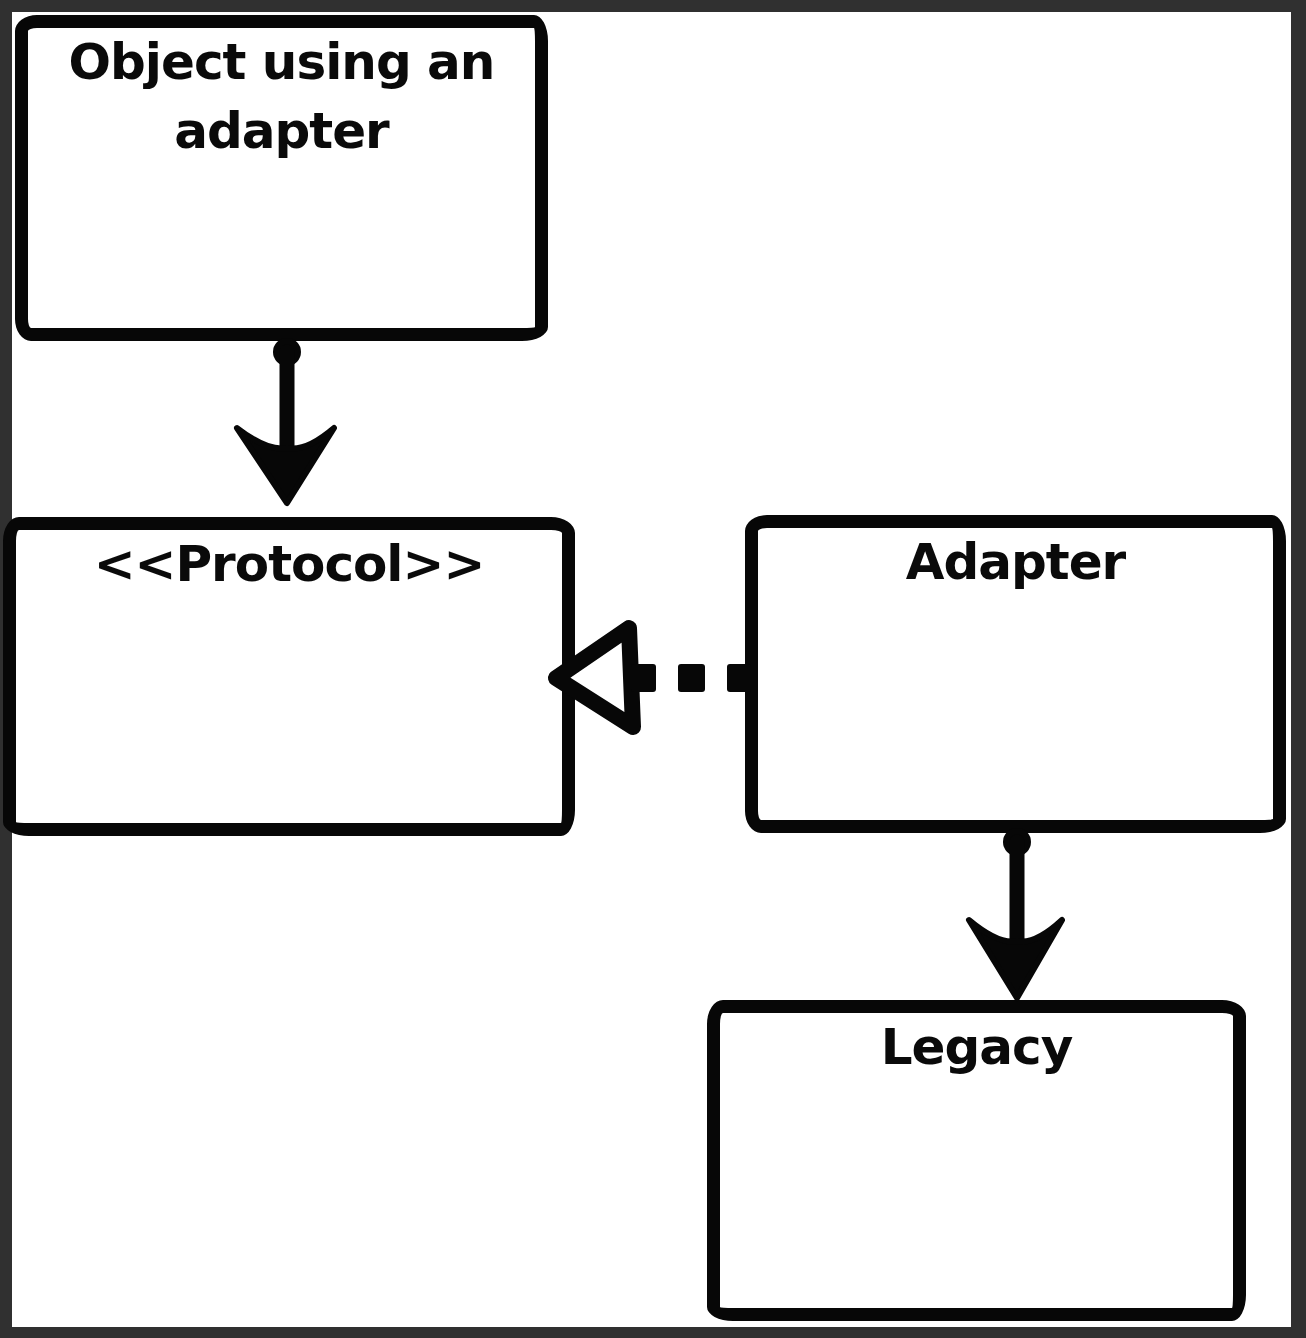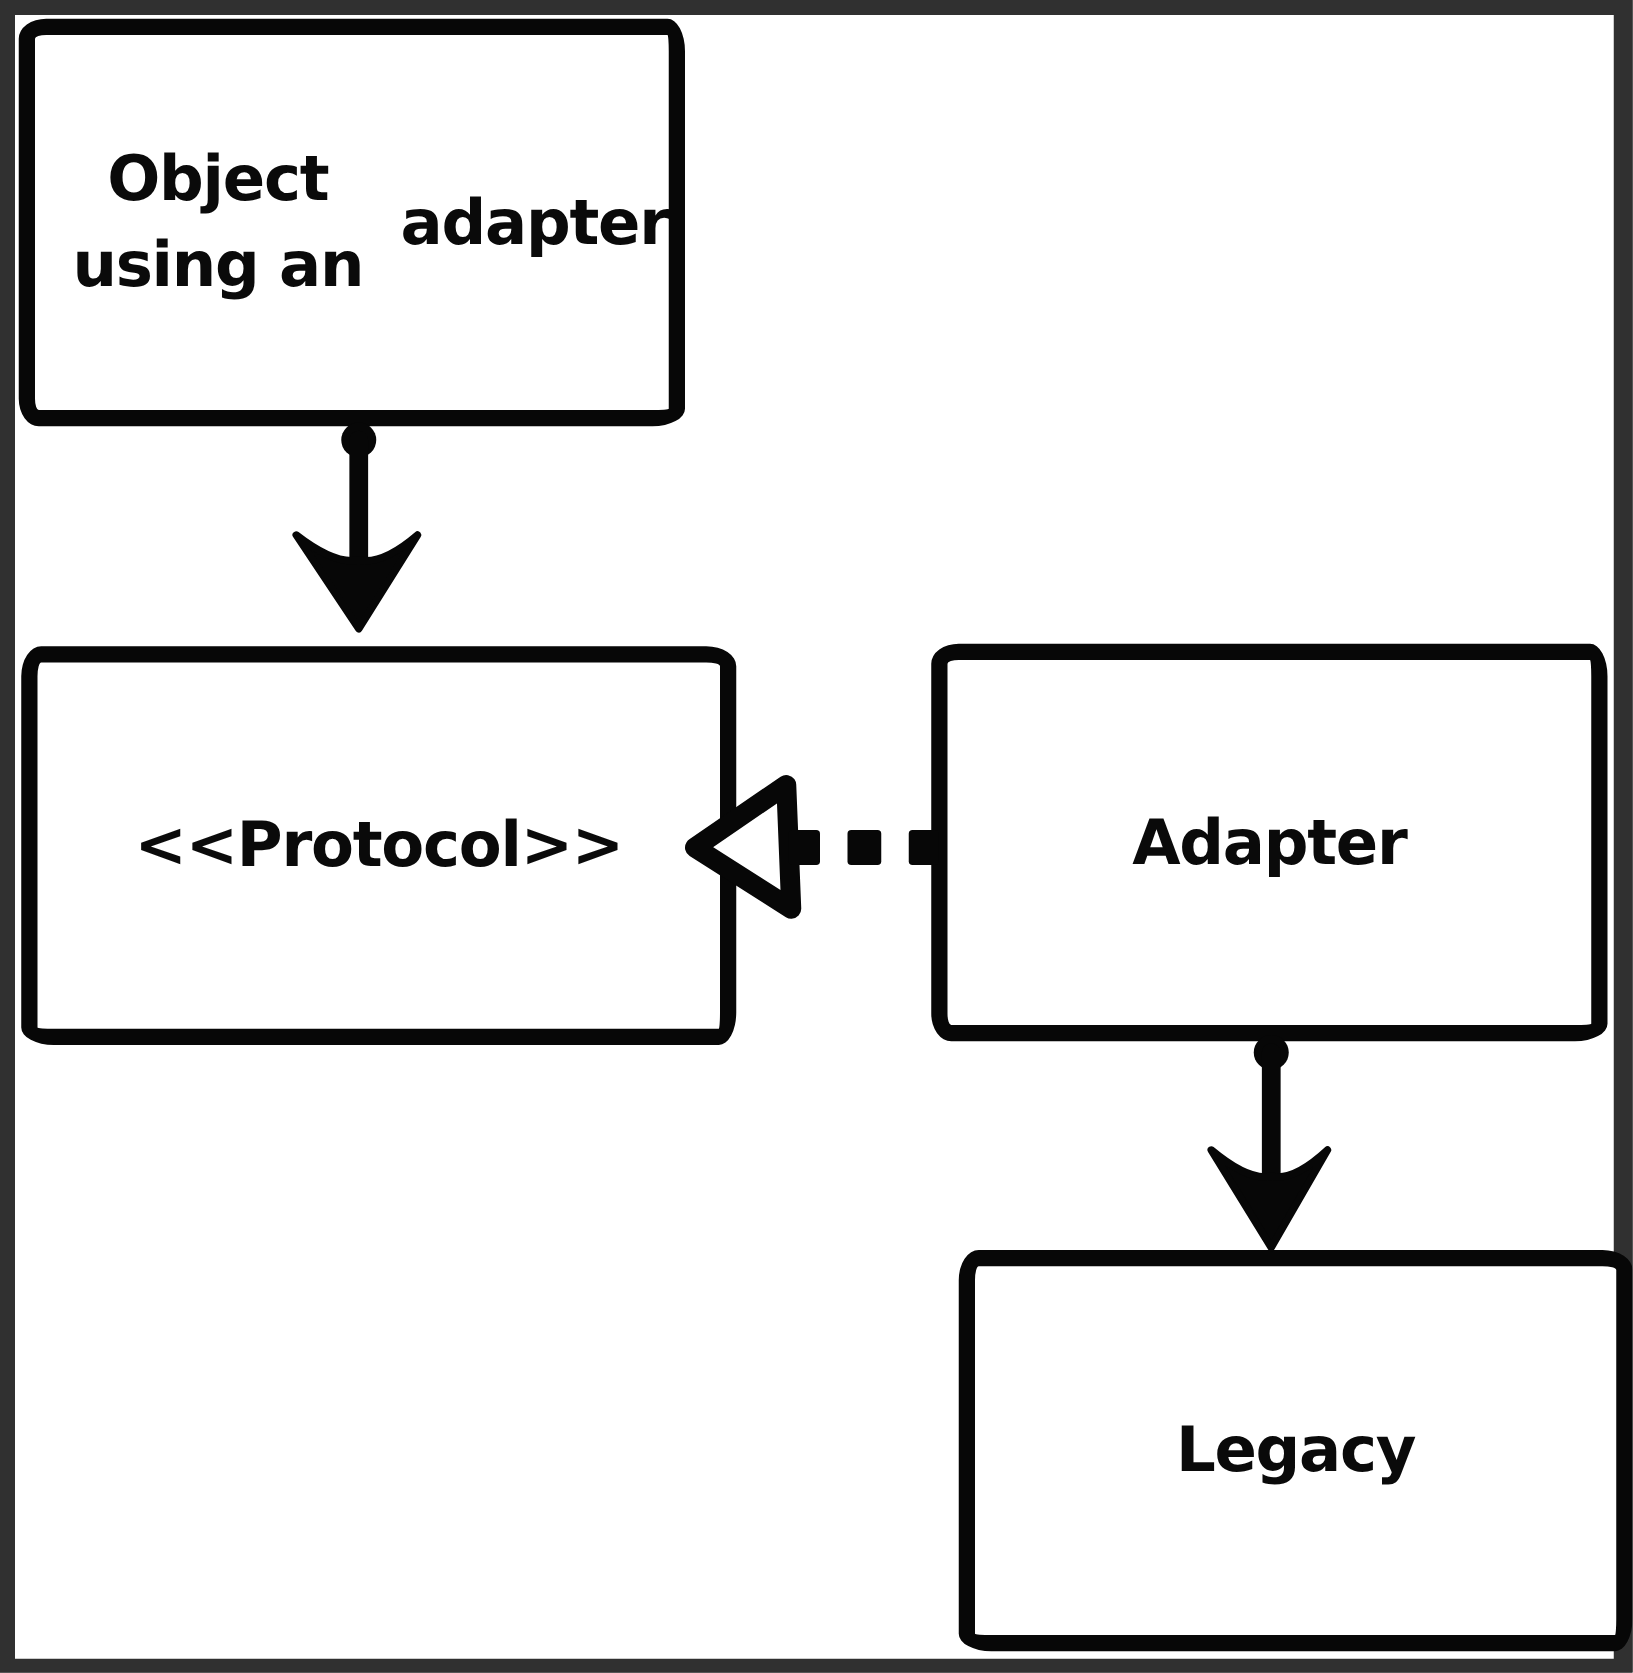--- a/index.html
+++ b/index.html
@@ -22,37 +22,37 @@
     width: 1279px;
     height: 1315px;
     background: #ffffff;
   }
   .uml-box {
     position: absolute;
     box-sizing: border-box;
     border: 13px solid #070707;
     background: #ffffff;
     display: flex;
-    flex-direction: row;
+    flex-direction: column;
     align-items: center;
-    justify-content: center;
+    justify-content: flex-start;
     text-align: center;
     color: #0a0a0a;
     font-weight: 700;
     font-size: 50px;
     line-height: 1.38;
     letter-spacing: -1px;
   }
   
   .sketch-a { border-radius: 22px 14px 26px 16px / 16px 26px 14px 22px; }
   .sketch-b { border-radius: 16px 24px 14px 26px / 24px 16px 26px 14px; }
   .box-client   { left: 15px;  top: 15px;   width: 533px; height: 326px; }
-  .box-protocol { left: 17px;  top: 517px;  width: 572px; height: 319px; }
+  .box-protocol { left: 3px;  top: 517px;  width: 572px; height: 319px; }
   .box-adapter  { left: 745px; top: 515px;  width: 541px; height: 318px; }
-  .box-legacy   { left: 767px; top: 1000px; width: 539px; height: 321px; }
+  .box-legacy   { left: 707px; top: 1000px; width: 539px; height: 321px; }
   #arrow-layer {
     position: absolute;
     left: 0;
     top: 0;
     width: 1306px;
     height: 1338px;
     pointer-events: none;
   }
   .line-txt { display: block; }
 </style>

